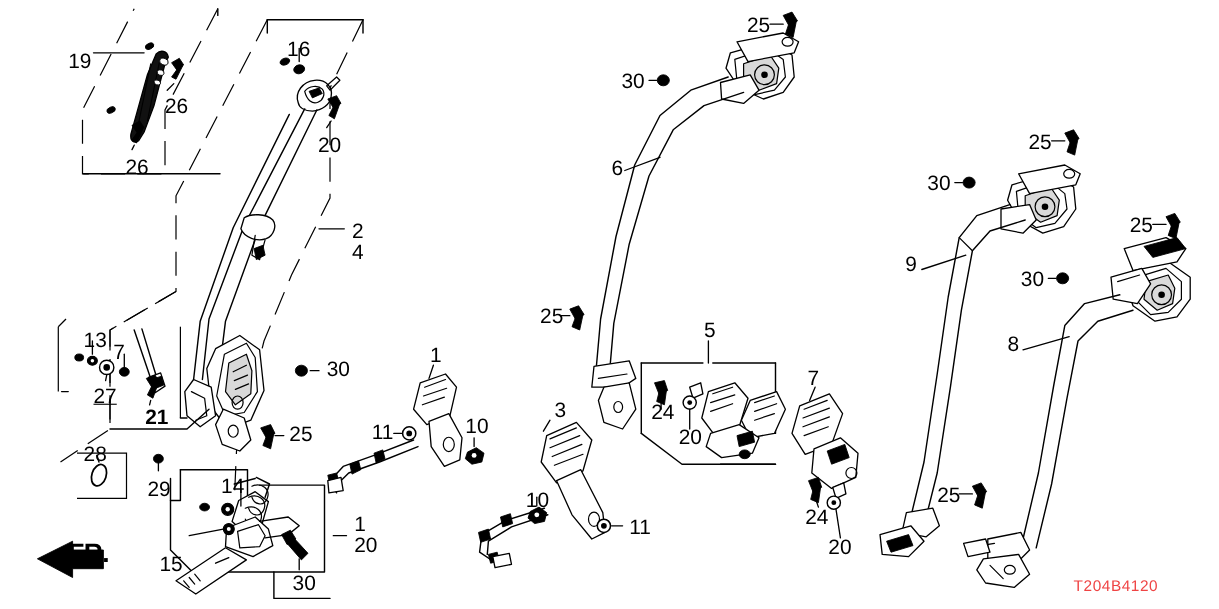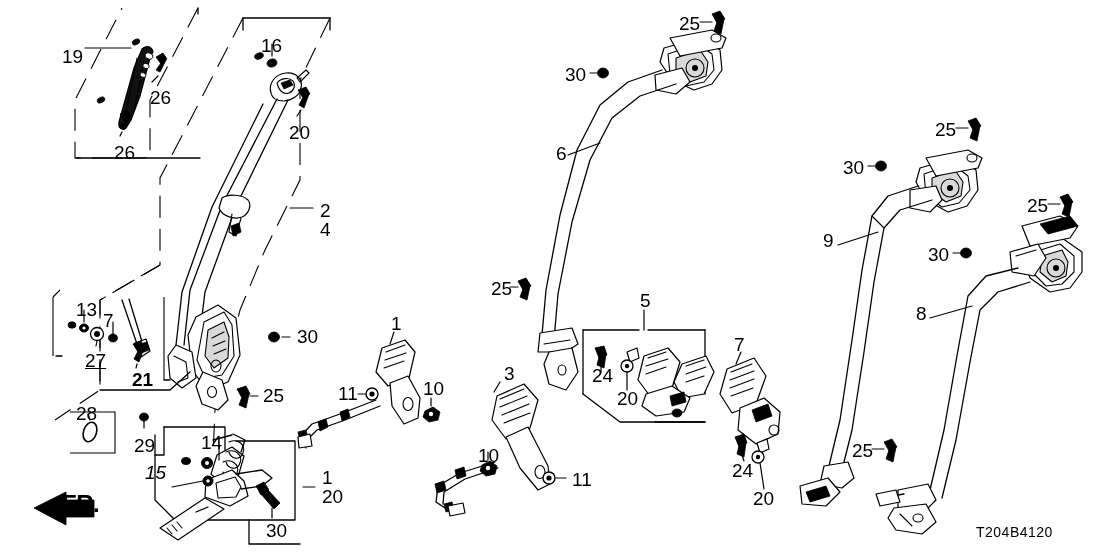--- a/index.html
+++ b/index.html
@@ -7,21 +7,21 @@
     position:relative;width:1108px;height:554px;background:#ffffff;
     font-family:"Liberation Sans", sans-serif;overflow:hidden;
   }
   #art{position:absolute;left:0;top:0;width:1108px;height:554px;}
   .lbl{
     position:absolute;color:#000;font-size:19px;font-family:"Liberation Sans",sans-serif;
     line-height:1;white-space:nowrap;
   }
   .lbl.fr{font-weight:bold;font-size:24px;letter-spacing:-0.5px;}
   .code{
-    position:absolute;font-size:14px;color:#000000;letter-spacing:0.5px;
+    position:absolute;font-size:14px;color:#ef4444;letter-spacing:0.5px;
     font-family:"Liberation Sans",sans-serif;white-space:nowrap;
   }
 </style>
 </head>
 <body>
 
 <div id="page">
 
   <svg id="art" viewBox="0 0 1108 554" xmlns="http://www.w3.org/2000/svg">
     <defs>
@@ -447,21 +447,21 @@
   <div class="lbl" style="left:320px;top:220px;">4</div>
   <div class="lbl" style="left:76px;top:300px;">13</div>
   <div class="lbl" style="left:103px;top:311px;">7</div>
   <div class="lbl" style="left:85px;top:351px;text-decoration:underline;">27</div>
   <div class="lbl" style="left:132px;top:370px;font-weight:bold;">21</div>
   <div class="lbl" style="left:76px;top:404px;">28</div>
   <div class="lbl" style="left:134px;top:436px;">29</div>
   <div class="lbl" style="left:297px;top:327px;">30</div>
   <div class="lbl" style="left:263px;top:386px;">25</div>
   <div class="lbl" style="left:189px;top:433px;margin-left:12px;">14</div>
-  <div class="lbl" style="left:145px;top:463px;font-style:italic;">15</div>
+  <div class="lbl" style="left:145px;top:504px;">15</div>
   <div class="lbl" style="left:266px;top:521px;">30</div>
   <div class="lbl" style="left:322px;top:468px;">1</div>
   <div class="lbl" style="left:322px;top:487px;">20</div>
   <div class="lbl" style="left:391px;top:314px;">1</div>
   <div class="lbl" style="left:338px;top:384px;">11</div>
   <div class="lbl" style="left:423px;top:379px;">10</div>
   <div class="lbl" style="left:504px;top:364px;">3</div>
   <div class="lbl" style="left:478px;top:446px;">10</div>
   <div class="lbl" style="left:572px;top:470px;">11</div>
   <div class="lbl" style="left:491px;top:279px;">25</div>

